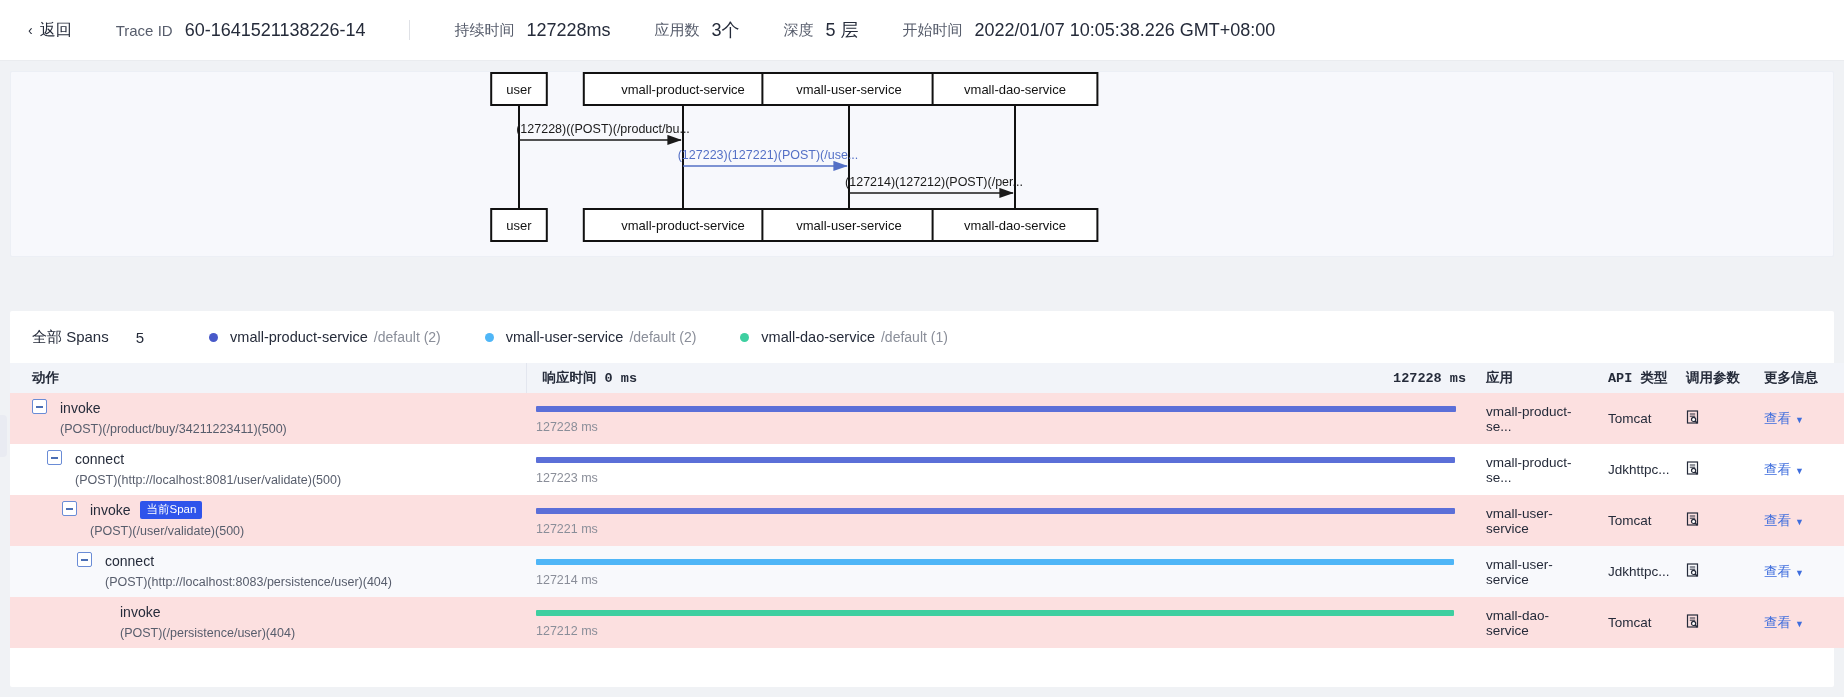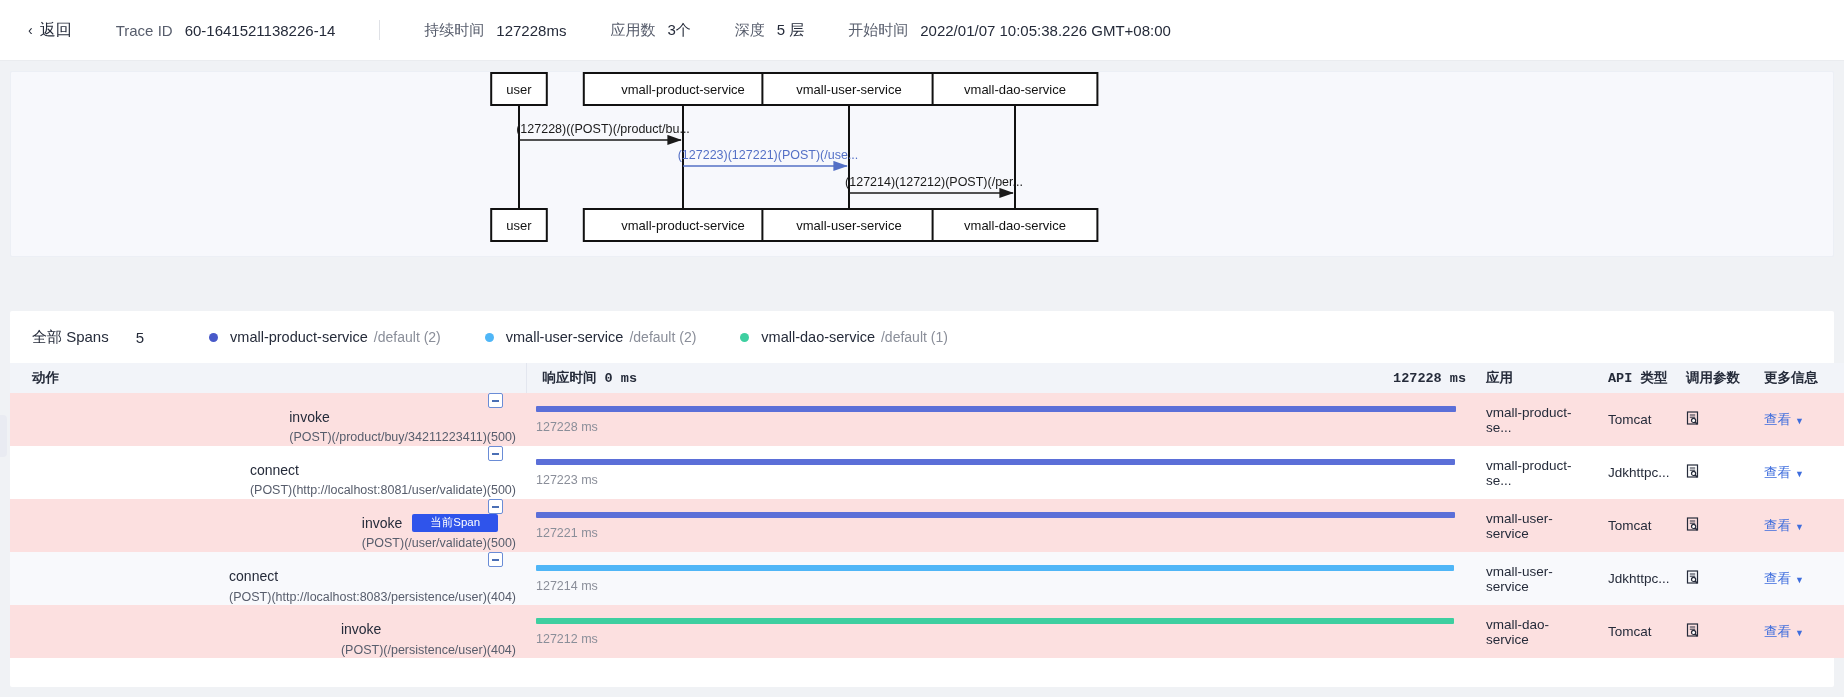--- a/index.html
+++ b/index.html
@@ -21,21 +21,21 @@
     border-bottom: 1px solid #eaecef;
   }
   .back-btn {
     display: flex; align-items: center; gap: 7px;
     color: #252b3a; font-size: 16px; cursor: pointer;
     margin-right: 44px;
   }
   .chev { font-size: 14px; line-height: 1; color: #252b3a; }
   .meta-group { display: flex; align-items: center; gap: 12px; margin-right: 44px; }
   .meta-label { color: #575d6c; font-size: 15px; }
-  .meta-value { color: #252b3a; font-size: 15px; }
+  .meta-value { color: #252b3a; font-size: 18px; }
   .vdivider { width: 1px; height: 20px; background: #dfe1e6; margin-right: 44px; }
 
   
   .seq-card {
     position: absolute; left: 10px; top: 71px; width: 1824px; height: 186px;
     background: #f7f8fc;
     border: 1px solid #eceff5;
     border-radius: 2px;
   }
   .seq-svg { display: block; }
@@ -80,36 +80,36 @@
 
   table.span-table tbody tr { height: 51px; }
   table.span-table tbody tr.err { background: #fce0e0; }
   table.span-table tbody tr.ok  { background: #ffffff; }
   table.span-table tbody tr.alt { background: #f8f9fc; }
   table.span-table tbody td {
     padding: 0 10px; vertical-align: middle; font-size: 13.5px; color: #252b3a;
   }
   td.c-action { padding-left: 22px !important; }
 
-  .action-cell { display: flex; align-items: flex-end; flex-direction: column; }
+  .action-cell { display: flex; align-items: flex-start; }
   .toggle {
     width: 15px; height: 15px; min-width: 15px;
     border: 1px solid #6a8cd6; border-radius: 2px;
     background: #fff; position: relative; margin-right: 13px; cursor: pointer;
   }
   .toggle::before {
     content: ""; position: absolute; left: 3px; right: 3px; top: 6px;
     height: 1.5px; background: #4b6fb5;
   }
   .toggle.hidden { visibility: hidden; }
   .act-text { line-height: 1.35; }
   .act-name { font-size: 14px; color: #252b3a; display: inline-block; }
   .act-badge {
     display: inline-block; background: #2f54eb; color: #fff;
-    font-size: 11.5px; padding: 1px 18px; border-radius: 2px;
+    font-size: 11.5px; padding: 1px 6px; border-radius: 2px;
     margin-left: 10px; vertical-align: 2px;
   }
   .act-desc { font-size: 12.5px; color: #575d6c; margin-top: 2px; }
 
   .bar-cell { position: relative; height: 51px; }
   .bar-wrap { position: absolute; left: 10px; right: 20px; top: 13px; }
   .bar { height: 6px; border-radius: 1px; }
   .bar-label { position: absolute; left: 10px; top: 27px; font-size: 12.5px; color: #8a8e99; }
 
   .doc-icon { display: inline-block; }

